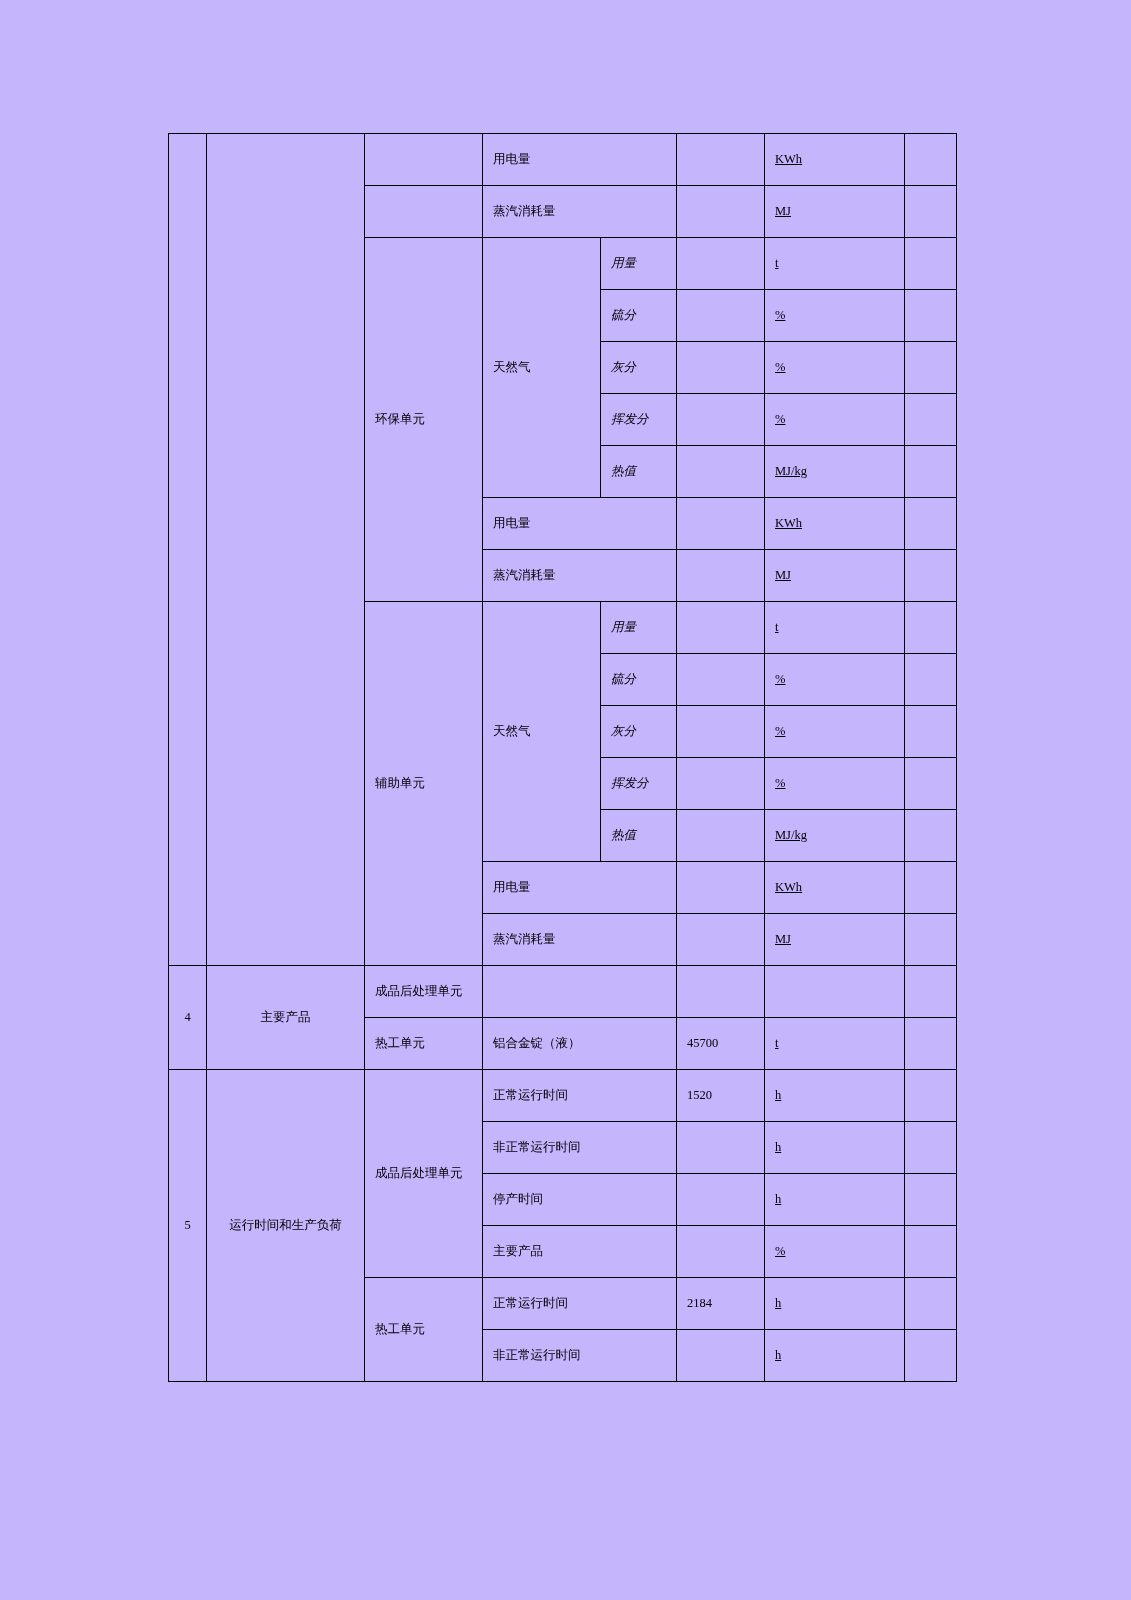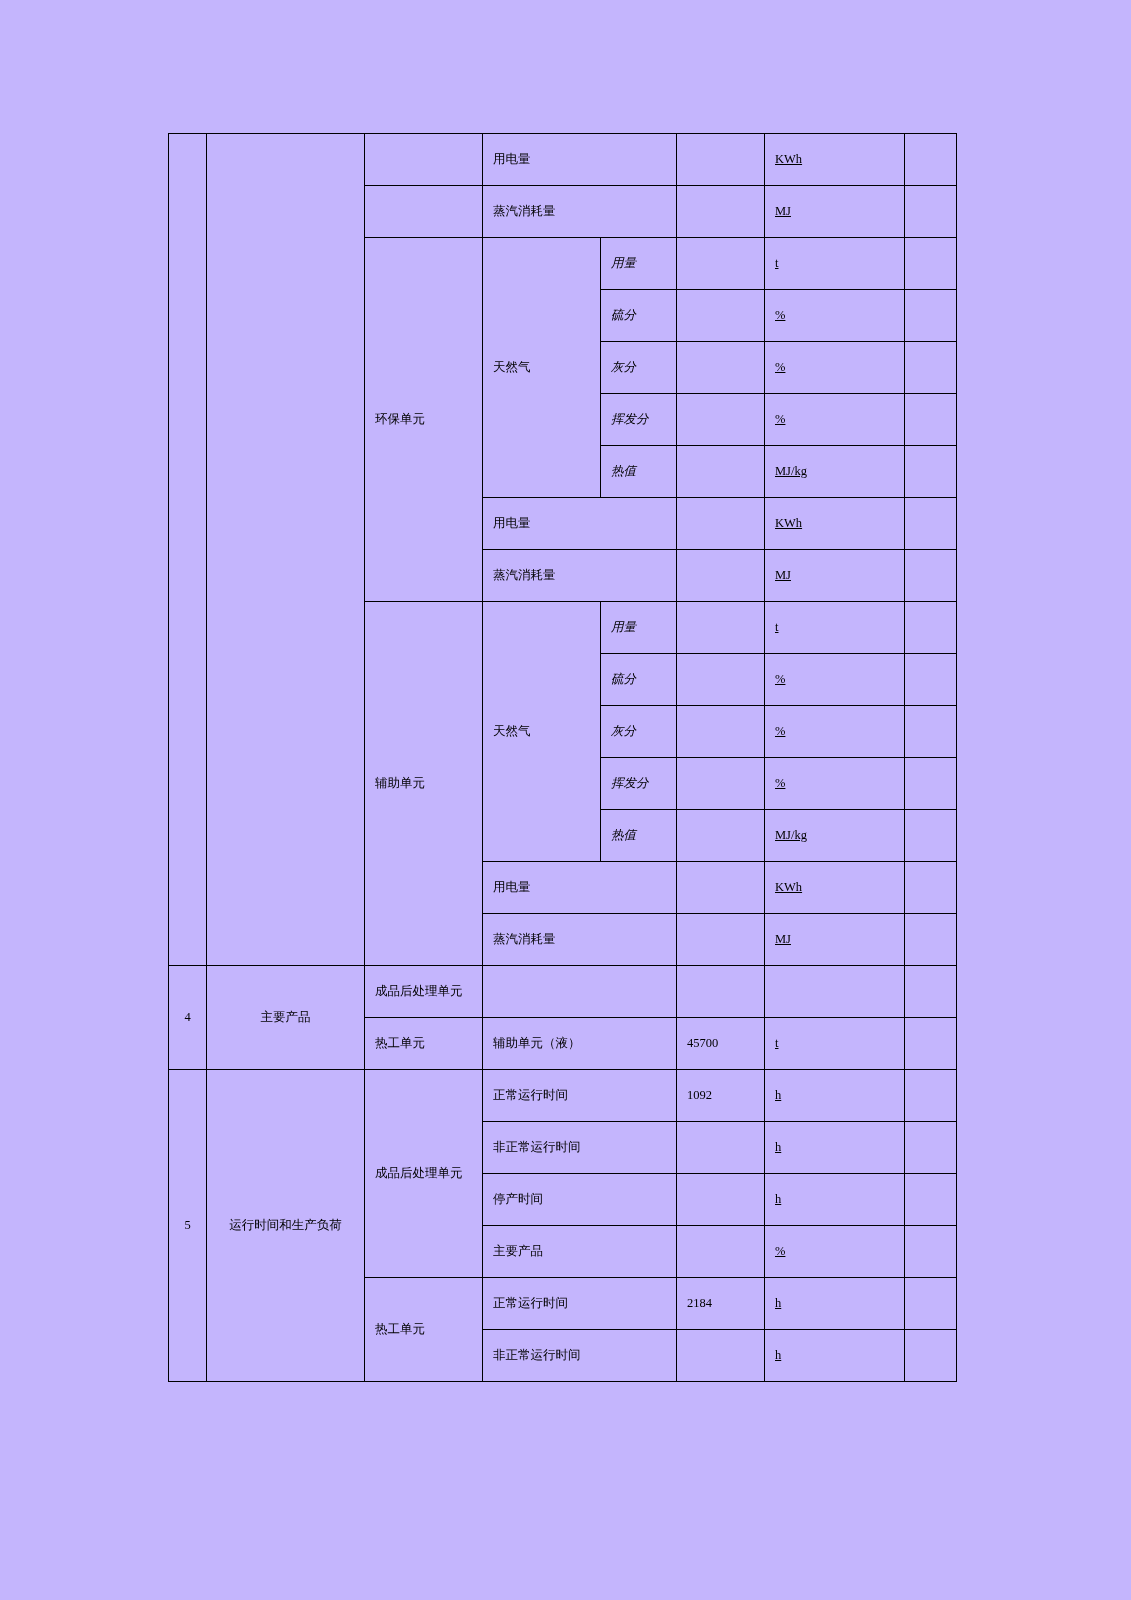--- a/index.html
+++ b/index.html
@@ -181,32 +181,32 @@
         <td class="c-idx" rowspan="2">4</td>
         <td class="c-cat" rowspan="2">主要产品</td>
         <td class="c-unit">成品后处理单元</td>
         <td class="c-item" colspan="2"></td>
         <td class="c-val"></td>
         <td class="c-uom"></td>
         <td class="c-rem"></td>
       </tr>
       <tr>
         <td class="c-unit">热工单元</td>
-        <td class="c-item" colspan="2">辅助单元（液）</td>
+        <td class="c-item" colspan="2">铝合金锭（液）</td>
         <td class="c-val">45700</td>
         <td class="c-uom">t</td>
         <td class="c-rem"></td>
       </tr>
 
       <tr>
         <td class="c-idx" rowspan="6">5</td>
         <td class="c-cat" rowspan="6">运行时间和生产负荷</td>
         <td class="c-unit" rowspan="4">成品后处理单元</td>
         <td class="c-item" colspan="2">正常运行时间</td>
-        <td class="c-val">1092</td>
+        <td class="c-val">1520</td>
         <td class="c-uom">h</td>
         <td class="c-rem"></td>
       </tr>
       <tr>
         <td class="c-item" colspan="2">非正常运行时间</td>
         <td class="c-val"></td>
         <td class="c-uom">h</td>
         <td class="c-rem"></td>
       </tr>
       <tr>

